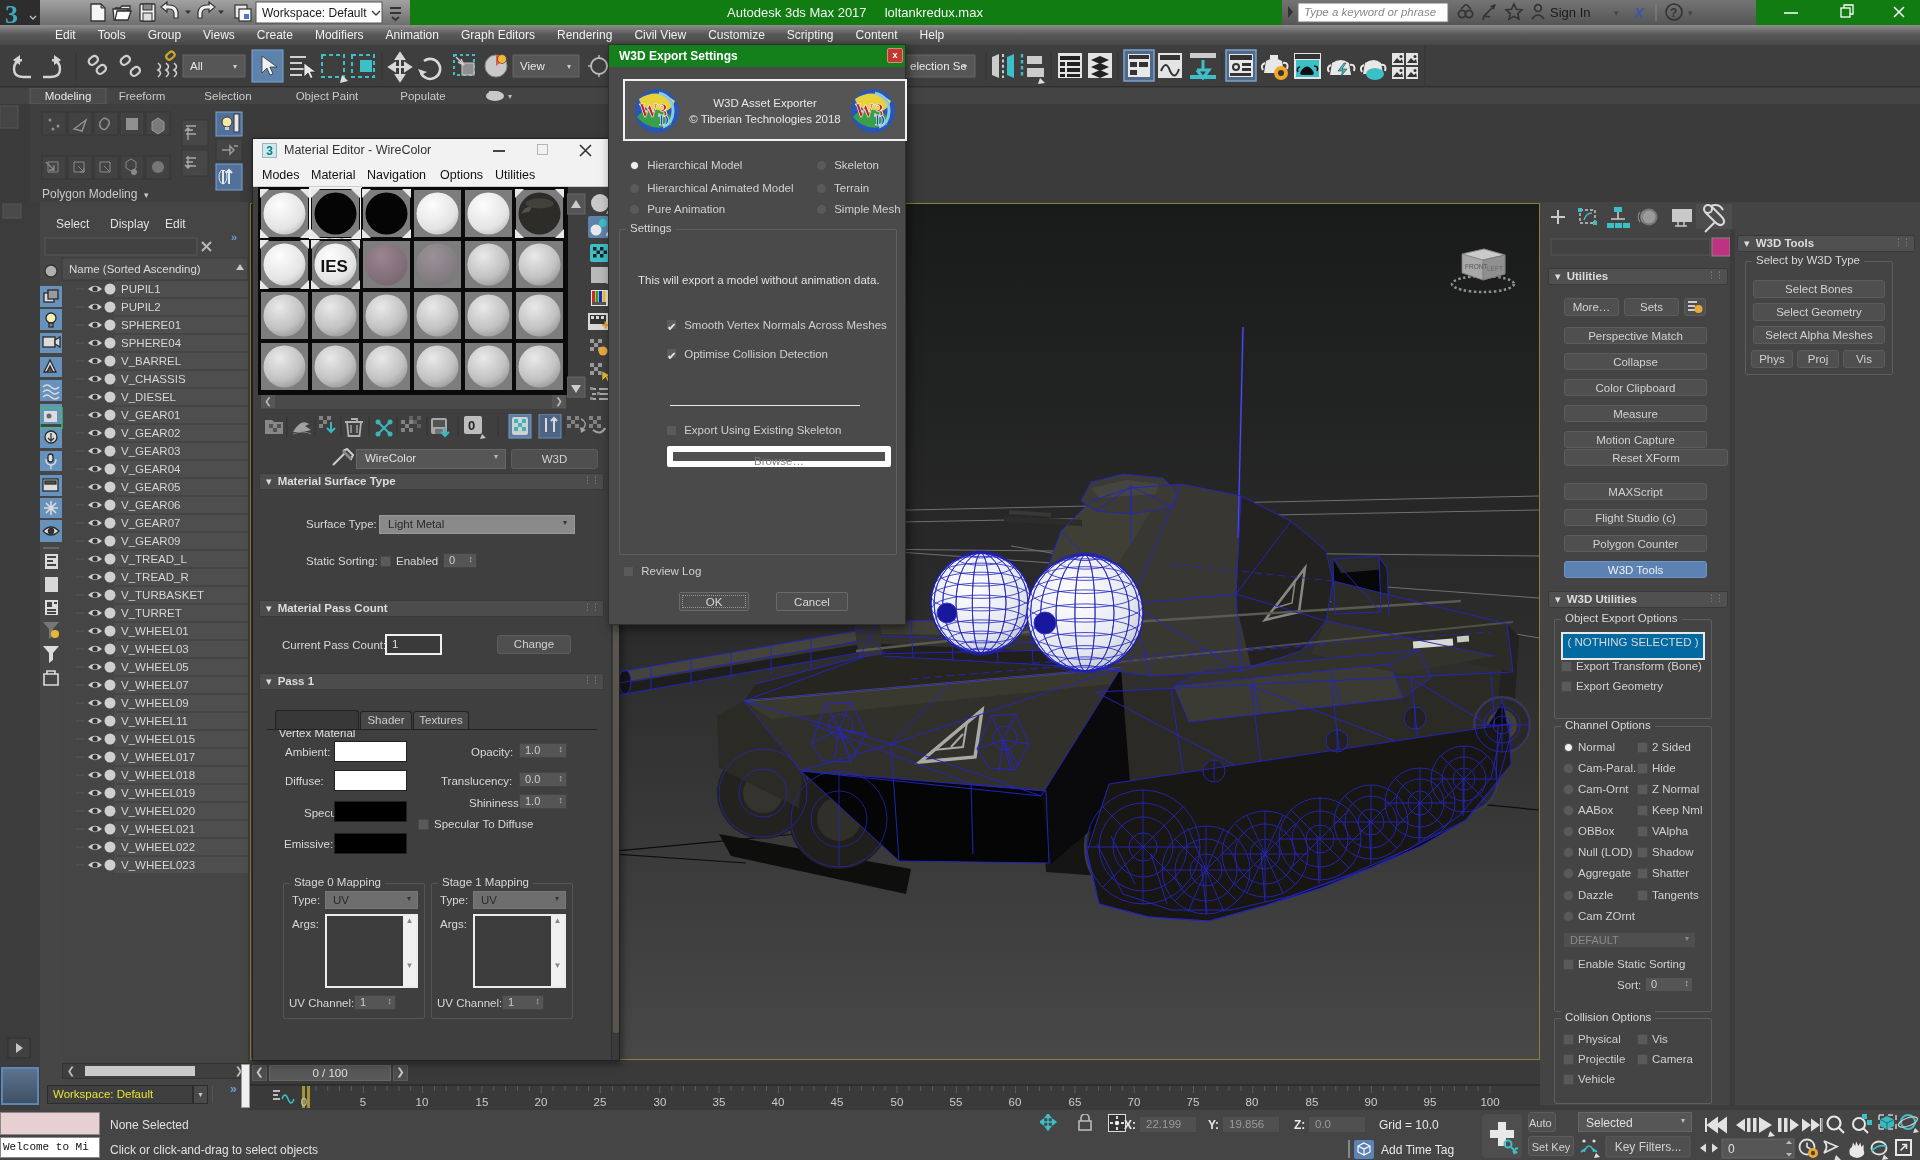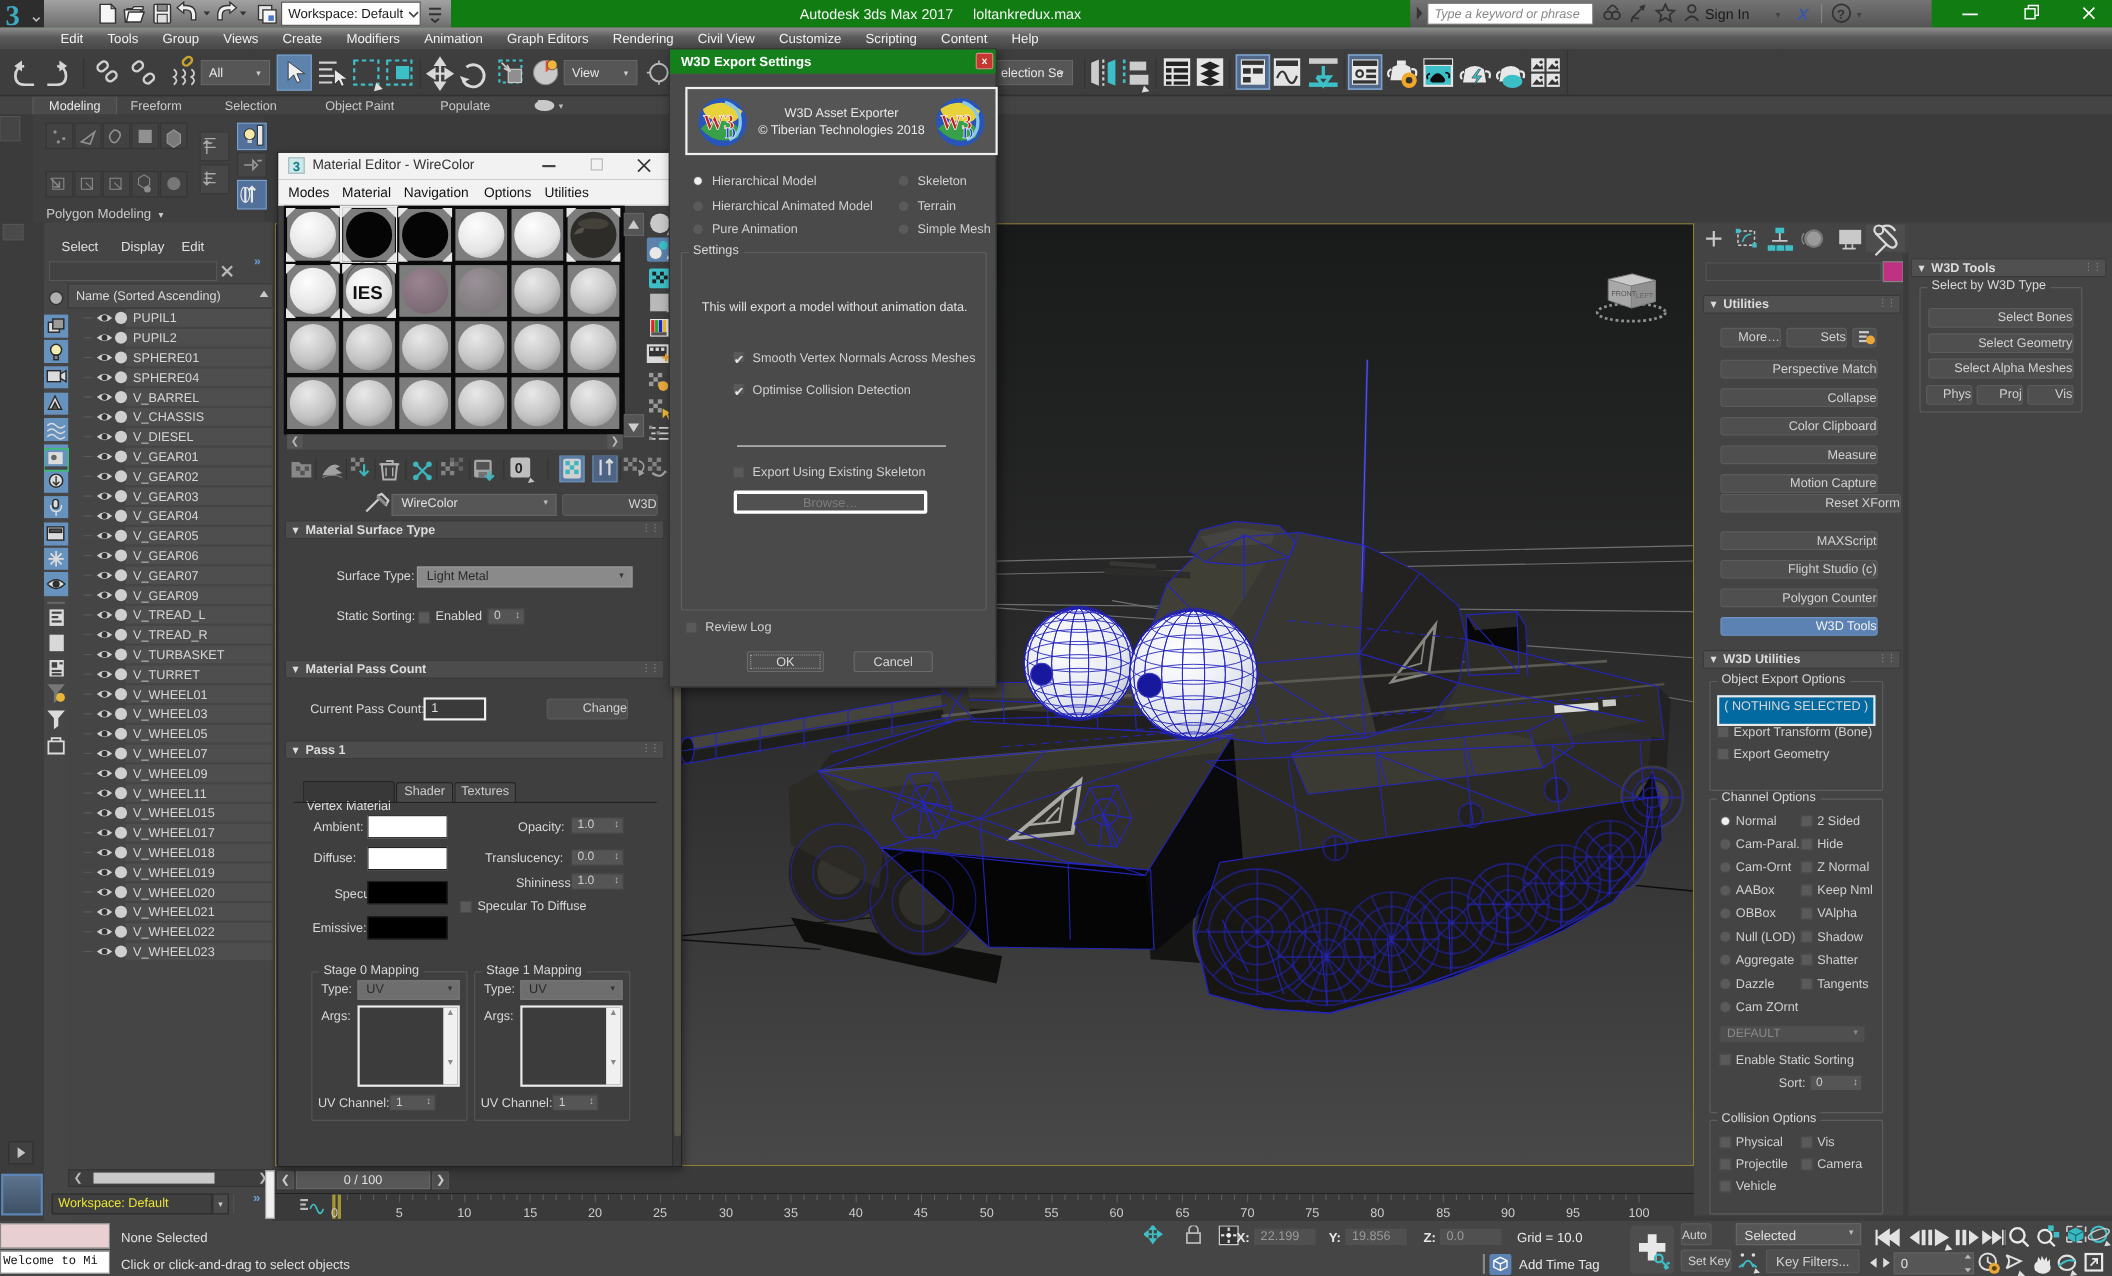--- a/index.html
+++ b/index.html
@@ -31,21 +31,21 @@
 #viewport{left:250px;top:203px;width:1290px;height:857px;border:1px solid #8f7f33;background:linear-gradient(#1b1b1b,#474747);}
 
 #rightpanel{left:1540px;top:202px;width:380px;height:903px;background:#444;}
 
 #timeslider{left:248px;top:1063px;width:1292px;height:21px;background:#3a3a3a;}
 #trackbar{left:248px;top:1084px;width:1292px;height:26px;background:#3a3a3a;}
 #statusbar{left:0;top:1110px;width:1920px;height:50px;background:#454545;}
 .rollhead{height:17px;background:#505050;border:1px solid #3a3a3a;border-radius:2px;color:#dcdcdc;font-size:11px;padding:1px 0 0 6px;}
 .rollhead b{font-size:11.5px;}
 .grip{float:right;margin-right:4px;color:#8a8a8a;font-size:9px;letter-spacing:-1px;}
-.pbtn{background:#4f4f4f;border:1px solid #5c5c5c;border-radius:3px;color:#d2d2d2;font-size:11.5px;text-align:right;padding-top:2px;}
+.pbtn{background:#4f4f4f;border:1px solid #5c5c5c;border-radius:3px;color:#d2d2d2;font-size:11.5px;text-align:center;padding-top:2px;}
 .group{border:1px solid #5e5e5e;border-radius:2px;}
 .glabel{position:absolute;left:6px;top:-8px;background:#444;padding:0 4px;color:#d8d8d8;font-size:11.5px;white-space:nowrap;}
 .cb,.rb{color:#d0d0d0;font-size:11.5px;white-space:nowrap;}
 .box{display:inline-block;width:11px;height:11px;background:#5a5a5a;border:1px solid #494949;margin-right:4px;vertical-align:-2px;}
 .box.chk{background:#5a5a5a;color:#e8e8e8;}
 .dot{display:inline-block;width:11px;height:11px;background:#5a5a5a;border:1px solid #494949;border-radius:50%;margin-right:4px;vertical-align:-2px;}
 .dot.on{background:radial-gradient(circle at 50% 50%, #f0f0f0 0 3px, #5a5a5a 4px);}
 .spin{height:15px;background:#555;border:1px solid #444;color:#ccc;font-size:11px;padding:0 0 0 5px;}
 .spin:after{content:"\2195";float:right;margin-right:3px;font-size:9px;color:#bbb;}
 .spinbox{height:17px;background:#505050;border:1px solid #444;color:#9a9a9a;font-size:11.5px;padding:1px 0 0 6px;}
@@ -1939,21 +1939,21 @@
     <div class="abs rb" style="left:207px;top:137px;"><span class="dot"></span> Terrain</div>
     <div class="abs rb" style="left:20px;top:158px;"><span class="dot"></span> Pure Animation</div>
     <div class="abs rb" style="left:207px;top:158px;"><span class="dot"></span> Simple Mesh</div>
     <div class="abs group" style="left:10px;top:184px;width:278px;height:326px;border-color:#5f5f5f;">
         <span class="glabel" style="background:#4a4a4a;">Settings</span>
       <div class="abs" style="left:18px;top:44px;color:#e0e0e0;font-size:11.5px;">This will export a model without animation data.</div>
       <div class="abs cb" style="left:46px;top:89px;"><span class="box chk">✔</span> Smooth Vertex Normals Across Meshes</div>
       <div class="abs cb" style="left:46px;top:118px;"><span class="box chk">✔</span> Optimise Collision Detection</div>
       <div class="abs" style="left:50px;top:175px;width:190px;height:1px;background:#e8e8e8;"></div>
       <div class="abs cb" style="left:46px;top:194px;"><span class="box"></span> Export Using Existing Skeleton</div>
-      <div class="abs" style="left:47px;top:216px;width:176px;height:21px;background:#515151;border:3px solid #ffffff;border-radius:2px;color:#7e7e7e;font-size:11.5px;text-align:center;padding-top:3px;">Browse…</div>
+      <div class="abs" style="left:47px;top:216px;width:224px;height:21px;background:#515151;border:6px solid #ffffff;border-radius:2px;color:#7e7e7e;font-size:11.5px;text-align:center;padding-top:3px;">Browse…</div>
     </div>
     <div class="abs cb" style="left:14px;top:520px;"><span class="box"></span> Review Log</div>
     <div class="abs" style="left:70px;top:547px;width:70px;height:19px;background:#4f4f4f;border:1px solid #6a6a6a;border-radius:2px;color:#d8d8d8;font-size:11.5px;text-align:center;padding-top:2px;">
         <span style="display:block;margin:0 2px;border:1px dotted #999;height:13px;">OK</span>
       </div>
     <div class="abs" style="left:167px;top:547px;width:72px;height:19px;background:#4f4f4f;border:1px solid #6a6a6a;border-radius:2px;color:#d8d8d8;font-size:11.5px;text-align:center;padding-top:3px;">Cancel</div>
   </div>
 </div>
 
 </body></html>

